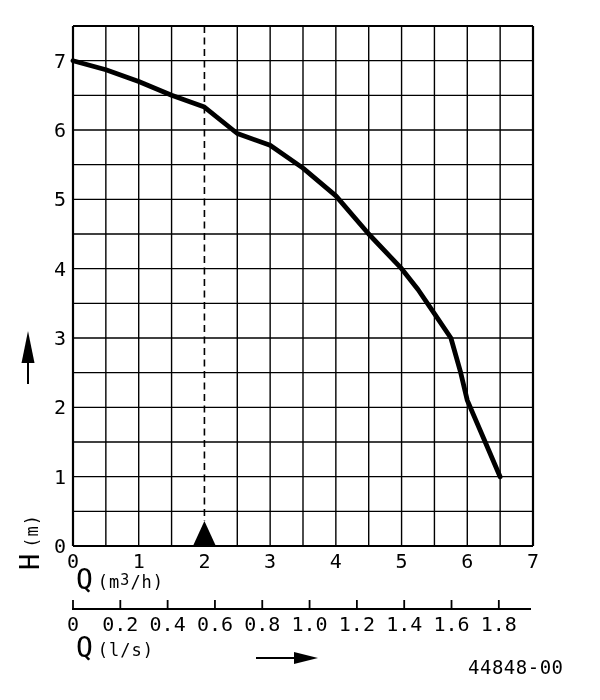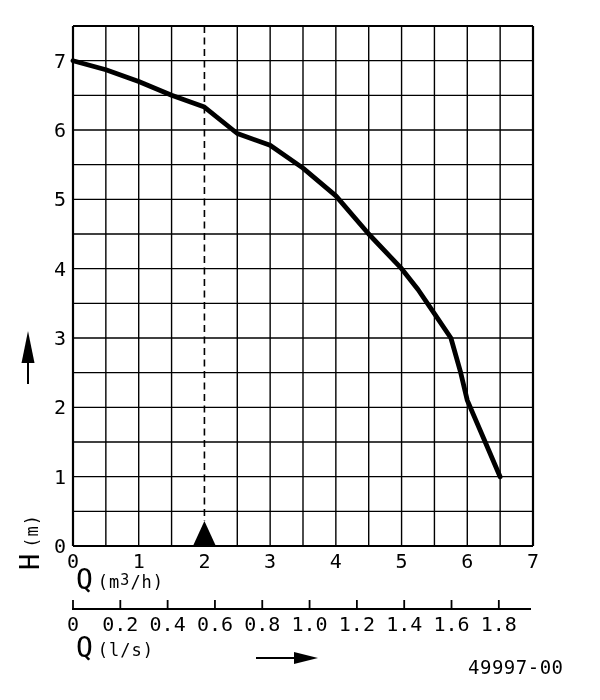--- a/index.html
+++ b/index.html
@@ -113,14 +113,14 @@
   <div class="axis-title" style="left:76px;top:566px;">
     <span class="q-big">Q</span>
     <span class="unit-small"><span>(m</span><span class="sup3">3</span><span>/h)</span></span>
   </div>
 
   <div class="axis-title" style="left:76px;top:634px;">
     <span class="q-big">Q</span>
     <span class="unit-small">(l/s)</span>
   </div>
 
-  <div id="figure-number">49997-00</div>
+  <div id="figure-number">44848-00</div>
 </div>
 
 </body></html>

